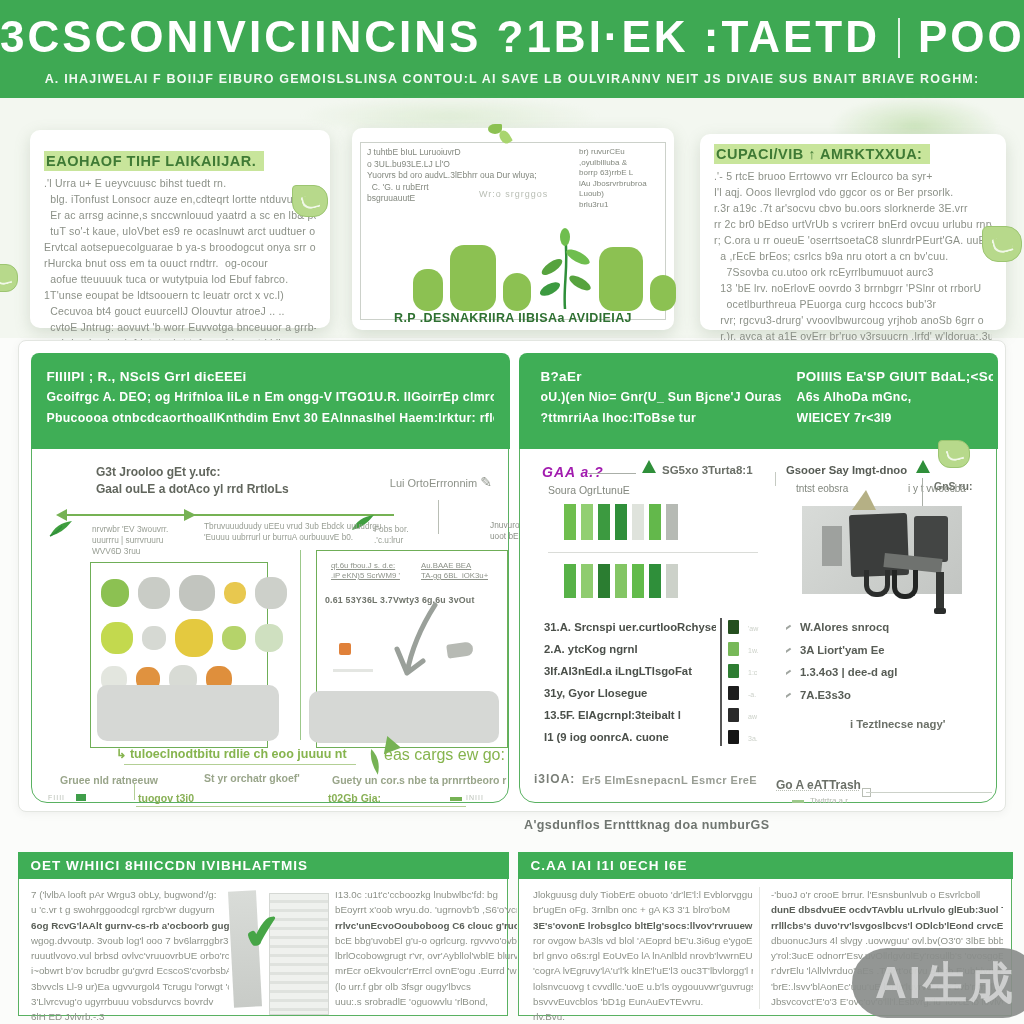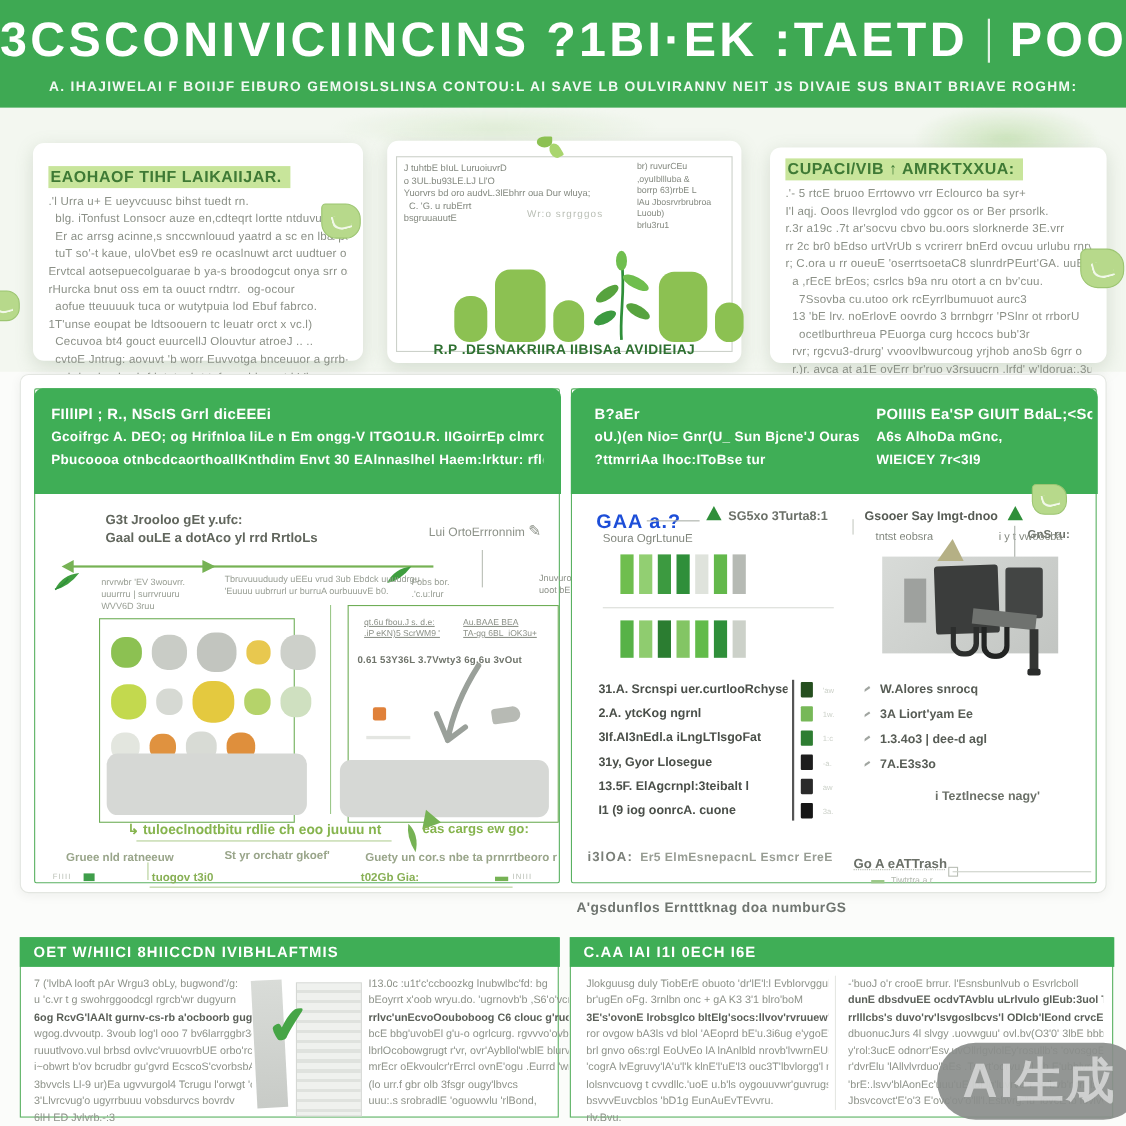--- a/index.html
+++ b/index.html
@@ -49,21 +49,21 @@
   .blobrow{left:52px;top:84px;display:flex;align-items:flex-end;gap:7px;}
   .blobrow .sw{border-radius:14px;}
   .c2cap{left:0;right:0;top:168px;text-align:center;color:#2e7031;font-weight:bold;font-size:12.5px;letter-spacing:.4px;}
   .flower{left:488px;top:124px;width:26px;height:22px;}
   .flower i{position:absolute;background:#8cc152;border-radius:50% 10% 50% 50%;width:14px;height:10px;}
   .flower i:nth-child(2){left:10px;top:8px;transform:rotate(60deg);background:#a9d56e;}
 
   
   .panel{left:18px;top:340px;width:988px;height:472px;background:#fff;border:1px solid #e3e6e1;
          border-radius:8px;box-shadow:0 2px 10px rgba(0,0,0,.05);box-sizing:border-box;}
-  .sub{position:absolute;top:12px;height:448px;border:1.5px solid #59b161;border-radius:2px;background:#fff;}
+  .sub{position:absolute;top:12px;height:448px;border:1.5px solid #59b161;border-radius:16px;background:#fff;}
   #subL{left:12px;width:476px;}
   #subR{left:500px;width:476px;}
   .subhdr{position:absolute;left:-1.5px;top:-1.5px;right:-1.5px;height:96px;background:var(--green2,#3fae56);
           border-radius:8px 8px 0 0;color:#fff;padding:13px 16px;box-sizing:border-box;}
   .subhdr .ln{font-size:12.3px;line-height:21px;font-weight:600;letter-spacing:.3px;}
   .subhdr .ln:first-child{font-size:13.5px;}
   .hcol{position:absolute;top:13px;}
 
   
   .intro{left:64px;top:110px;}
@@ -100,36 +100,36 @@
   .b2h2{left:104px;top:10px;}
   .b2mid{left:8px;top:44px;font-size:8.8px;color:#6f746b;font-weight:600;letter-spacing:.2px;}
   .b2orange{left:22px;top:92px;width:12px;height:12px;background:#e0813a;border-radius:2px;}
   .b2line{left:16px;top:118px;width:40px;height:3px;background:#e4e6e2;}
   .b2sketch{left:66px;top:50px;}
   .b2obj{left:130px;top:92px;width:26px;height:14px;background:#b7bab4;border-radius:4px 10px 10px 4px;transform:rotate(-8deg);}
   .b2lab{left:70px;top:140px;font-size:9.5px;color:#6f746b;font-weight:600;}
   .gnote{left:84px;top:392px;font-size:12.5px;color:#86b44e;font-weight:600;}
   .gnote-ul{left:92px;top:410px;width:232px;border-top:1px solid #b3cf95;}
   .garr{left:348px;top:386px;width:0;height:0;border-left:9px solid transparent;border-right:9px solid transparent;border-top:16px solid #76b254;transform:rotate(40deg);}
-  .garr2{left:352px;top:392px;font-size:12px;color:#86b44e;font-weight:700;}
+  .garr2{left:352px;top:392px;font-size:16px;color:#86b44e;font-weight:400;}
   .lblrow span{position:absolute;font-size:10.5px;color:#99a58a;font-weight:600;white-space:nowrap;}
   .lbl1{left:28px;top:420px;}
   .lbl2{left:172px;top:418px;}
   .lbl3{left:300px;top:420px;}
   .brk-v{left:102px;top:430px;width:1px;height:16px;background:#b3cf95;}
   .brk-h{left:104px;top:452px;width:330px;border-top:1px solid #b3cf95;}
   .brkl{left:106px;top:438px;font-size:10.5px;color:#88b055;font-weight:bold;}
   .brkr{left:296px;top:438px;font-size:10.5px;color:#88b055;font-weight:bold;}
   .tickL{left:16px;top:440px;font-size:7px;color:#b9bfb5;letter-spacing:1px;}
   .tickLsq{left:44px;top:440px;width:10px;height:7px;background:#3f9e4a;}
   .tickRsq{left:418px;top:443px;width:12px;height:4px;background:#76b254;}
   .tickR{left:434px;top:440px;font-size:7px;color:#b9bfb5;letter-spacing:1px;}
 
   
-  .h1a{left:22px;top:110px;font-size:18px;font-weight:bold;color:#1d4ed8;letter-spacing:1px;}
+  .h1a{left:22px;top:110px;font-size:14px;font-weight:bold;color:#a21caf;letter-spacing:1px;font-style:italic;}
   .h1line{left:68px;top:119px;width:48px;border-top:1px solid #aaafa8;}
   .tri{width:0;height:0;border-left:7px solid transparent;border-right:7px solid transparent;border-bottom:13px solid #2f8f3a;}
   .tri1{left:122px;top:106px;}
   .h1b{left:142px;top:110px;font-size:11.5px;color:#6b7068;font-weight:600;}
   .h1c{left:28px;top:130px;font-size:10.5px;color:#82877e;}
   .bars{position:absolute;display:flex;align-items:flex-end;gap:5px;}
   .bars1{left:44px;top:150px;}
   .bars2{left:44px;top:210px;}
   .bars-hr{left:28px;top:198px;width:210px;border-top:1px solid #dadcd8;}
   .stat-labels{left:24px;top:262px;width:172px;}

